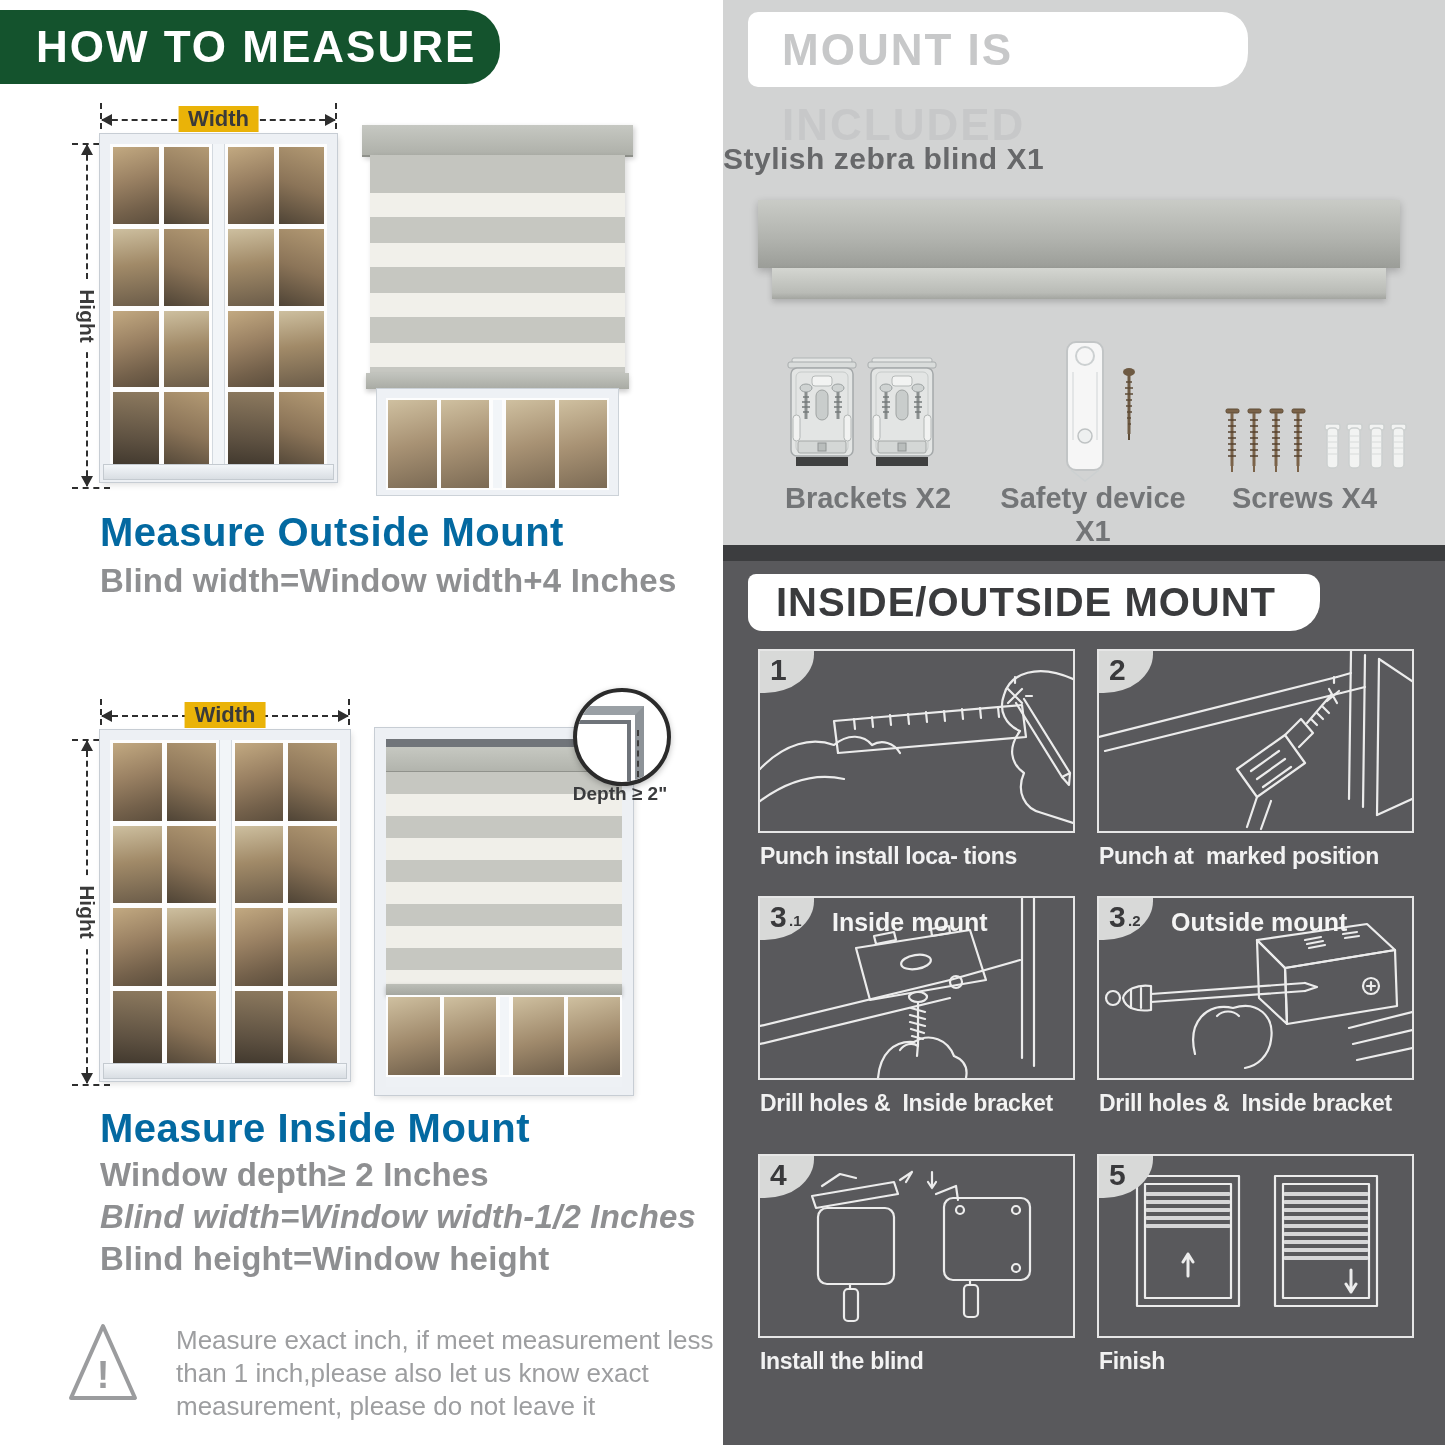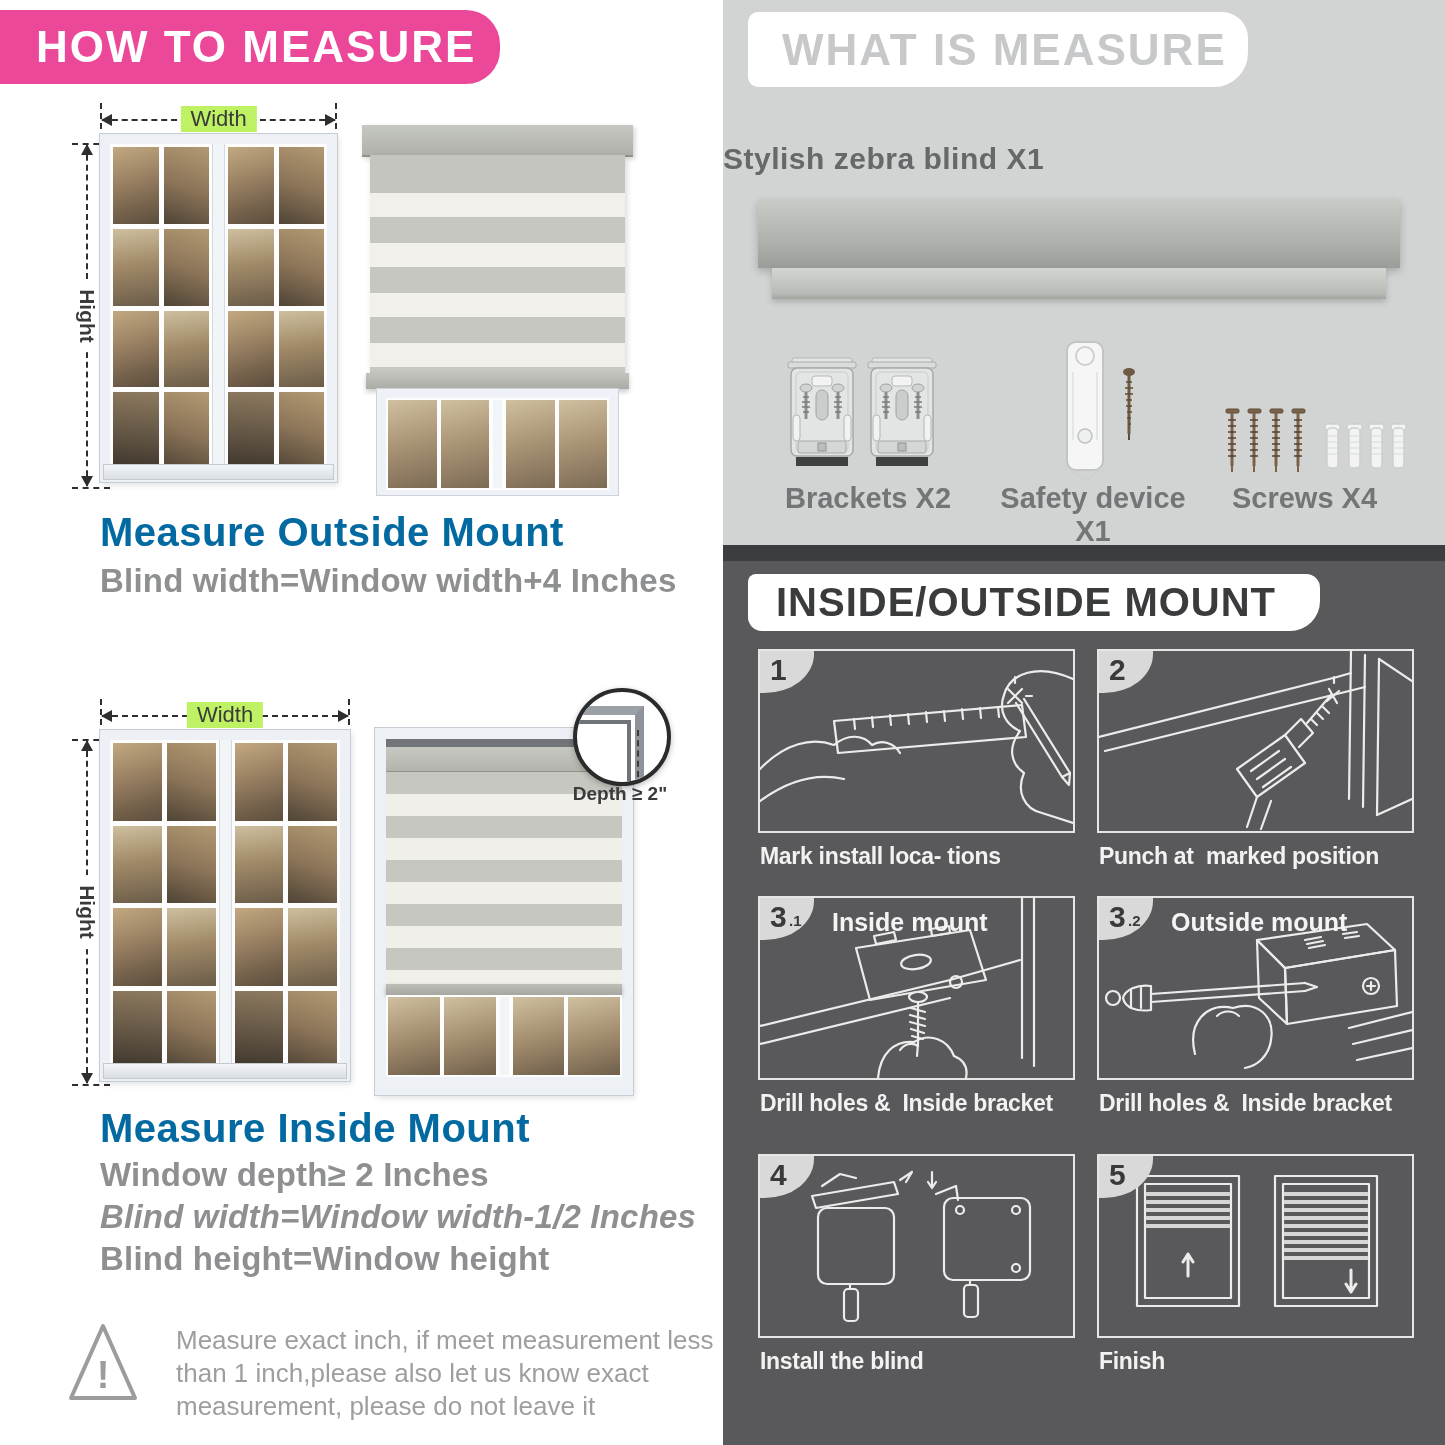--- a/index.html
+++ b/index.html
@@ -1,21 +1,21 @@
 <!DOCTYPE html>
 <html><head>
 <meta charset="utf-8">
 <style>
   html,body{margin:0;padding:0;background:#ffffff;}
   #page{position:relative;width:1445px;height:1445px;background:#ffffff;overflow:hidden;
         font-family:"Liberation Sans","DejaVu Sans",sans-serif;}
   .abs{position:absolute;}
 
   
-  .hdr-left{left:0;top:10px;width:500px;height:74px;background:#ec4899;
+  .hdr-left{left:0;top:10px;width:500px;height:74px;background:#14532d;
             border-radius:0 34px 34px 0;}
   .hdr-left .t{line-height:74px;padding-left:36px;font-size:44px;font-weight:bold;
                color:#ffffff;letter-spacing:2px;}
   .hdr-included{left:748px;top:12px;width:500px;height:75px;background:#ffffff;
                 border-radius:10px 26px 34px 10px;}
   .hdr-included .t{line-height:75px;padding-left:34px;font-size:44px;font-weight:bold;
                    color:#c7c8c9;letter-spacing:2px;}
   .hdr-mount{left:748px;top:574px;width:572px;height:57px;background:#ffffff;
              border-radius:8px 14px 30px 14px;}
   .hdr-mount .t{line-height:57px;padding-left:28px;font-size:40px;font-weight:bold;
@@ -26,21 +26,21 @@
   .right-bottom{left:723px;top:545px;width:722px;height:900px;background:#59595c;}
   .dark-strip{left:0;top:0;width:722px;height:16px;background:#3c3d3f;}
 
   
   .arrow-h{border-top:2px dashed #2e2e2e;height:0;}
   .arrow-h .hd-l,.arrow-h .hd-r{position:absolute;top:-7px;width:0;height:0;
      border:6px solid transparent;}
   .arrow-h .hd-l{left:-1px;border-right:11px solid #2e2e2e;border-left:none;}
   .arrow-h .hd-r{right:-1px;border-left:11px solid #2e2e2e;border-right:none;}
   .arrow-h .lbl{position:absolute;top:-15px;left:50%;transform:translateX(-50%);
-     background:#bef264;padding:0 10px;font-size:22px;font-weight:normal;color:#3a3a3a;text-align:center;}
+     background:#eab308;padding:0 10px;font-size:22px;font-weight:bold;color:#3a3a3a;text-align:center;}
   .tick-v{width:0;border-left:2px dashed #2e2e2e;height:36px;}
   .tick-h{height:0;border-top:2px dashed #2e2e2e;width:38px;}
   .arrow-v{border-left:2px dashed #2e2e2e;width:0;}
   .arrow-v .hd-t,.arrow-v .hd-b{position:absolute;left:-7px;width:0;height:0;
      border:6px solid transparent;}
   .arrow-v .hd-t{top:-1px;border-bottom:11px solid #2e2e2e;border-top:none;}
   .arrow-v .hd-b{bottom:-1px;border-top:11px solid #2e2e2e;border-bottom:none;}
   .arrow-v .lbl{position:absolute;left:-13px;top:50%;transform:translateY(-50%);
      background:#ffffff;padding:10px 0;font-size:21px;font-weight:bold;color:#3a3a3a;
      writing-mode:vertical-rl;}
@@ -277,21 +277,21 @@
 
   <svg class="abs" style="left:66px;top:1318px;" width="74" height="88" viewBox="0 0 74 88">
     <path d="M37 8 L69 80 L5 80 Z" fill="none" stroke="#9b9c9e" stroke-width="4" stroke-linejoin="round"></path>
     <text x="37" y="70" text-anchor="middle" font-size="38" font-weight="bold" fill="#9b9c9e">!</text>
   </svg>
   <div class="abs warn-text" style="left:176px;top:1324px;">Measure exact inch, if meet measurement less</div>
   <div class="abs warn-text" style="left:176px;top:1357px;">than 1 inch,please also let us know exact</div>
   <div class="abs warn-text" style="left:176px;top:1390px;">measurement, please do not leave it</div>
 
   <div class="abs hdr-included">
-    <div class="t">WHAT IS MEASURE</div>
+    <div class="t">MOUNT IS INCLUDED</div>
   </div>
 
   <div class="abs product-title">Stylish zebra blind X1</div>
 
   <div class="abs headrail"></div>
   <div class="abs headrail-lip"></div>
 
   <svg class="abs" style="left:786px;top:357px;" width="72" height="114" viewBox="0 0 72 114">
     <rect x="6" y="1" width="60" height="5" rx="2" fill="#e4e6e5" stroke="#b0b4b5"></rect>
     <rect x="2" y="5" width="68" height="6" rx="2" fill="#d9dcdb" stroke="#a8acad"></rect>
@@ -402,21 +402,21 @@
         <path d="M313,28 C278,12 250,22 244,44 C238,60 246,74 260,80 C248,96 250,112 264,122 C256,140 264,158 282,162 L313,172"></path>
         <path d="M256,52 L302,126 M264,48 L310,122"></path>
         <path d="M302,126 L310,122 L309,134 Z"></path>
       </g>
     </svg>
     <div class="badge">
       <span class="n">1</span>
       <span class="s"></span>
     </div>
   </div>
-  <div class="caption" style="left:760px;top:843px;">Mark install loca- tions</div>
+  <div class="caption" style="left:760px;top:843px;">Punch install loca- tions</div>
 
   <div class="abs panel" style="left:1097px;top:649px;">
     <svg class="art" width="313" height="180" viewBox="0 0 313 180">
       <g stroke="#ececec" stroke-width="2.2" fill="none" stroke-linecap="round" stroke-linejoin="round">
         <path d="M0,86 L238,26"></path>
         <path d="M6,100 L242,42"></path>
         <path d="M252,0 L250,148"></path>
         <path d="M266,4 L264,156"></path>
         <path d="M280,8 L278,164"></path>
         <path d="M238,26 L252,22 M242,42 L266,36"></path>

